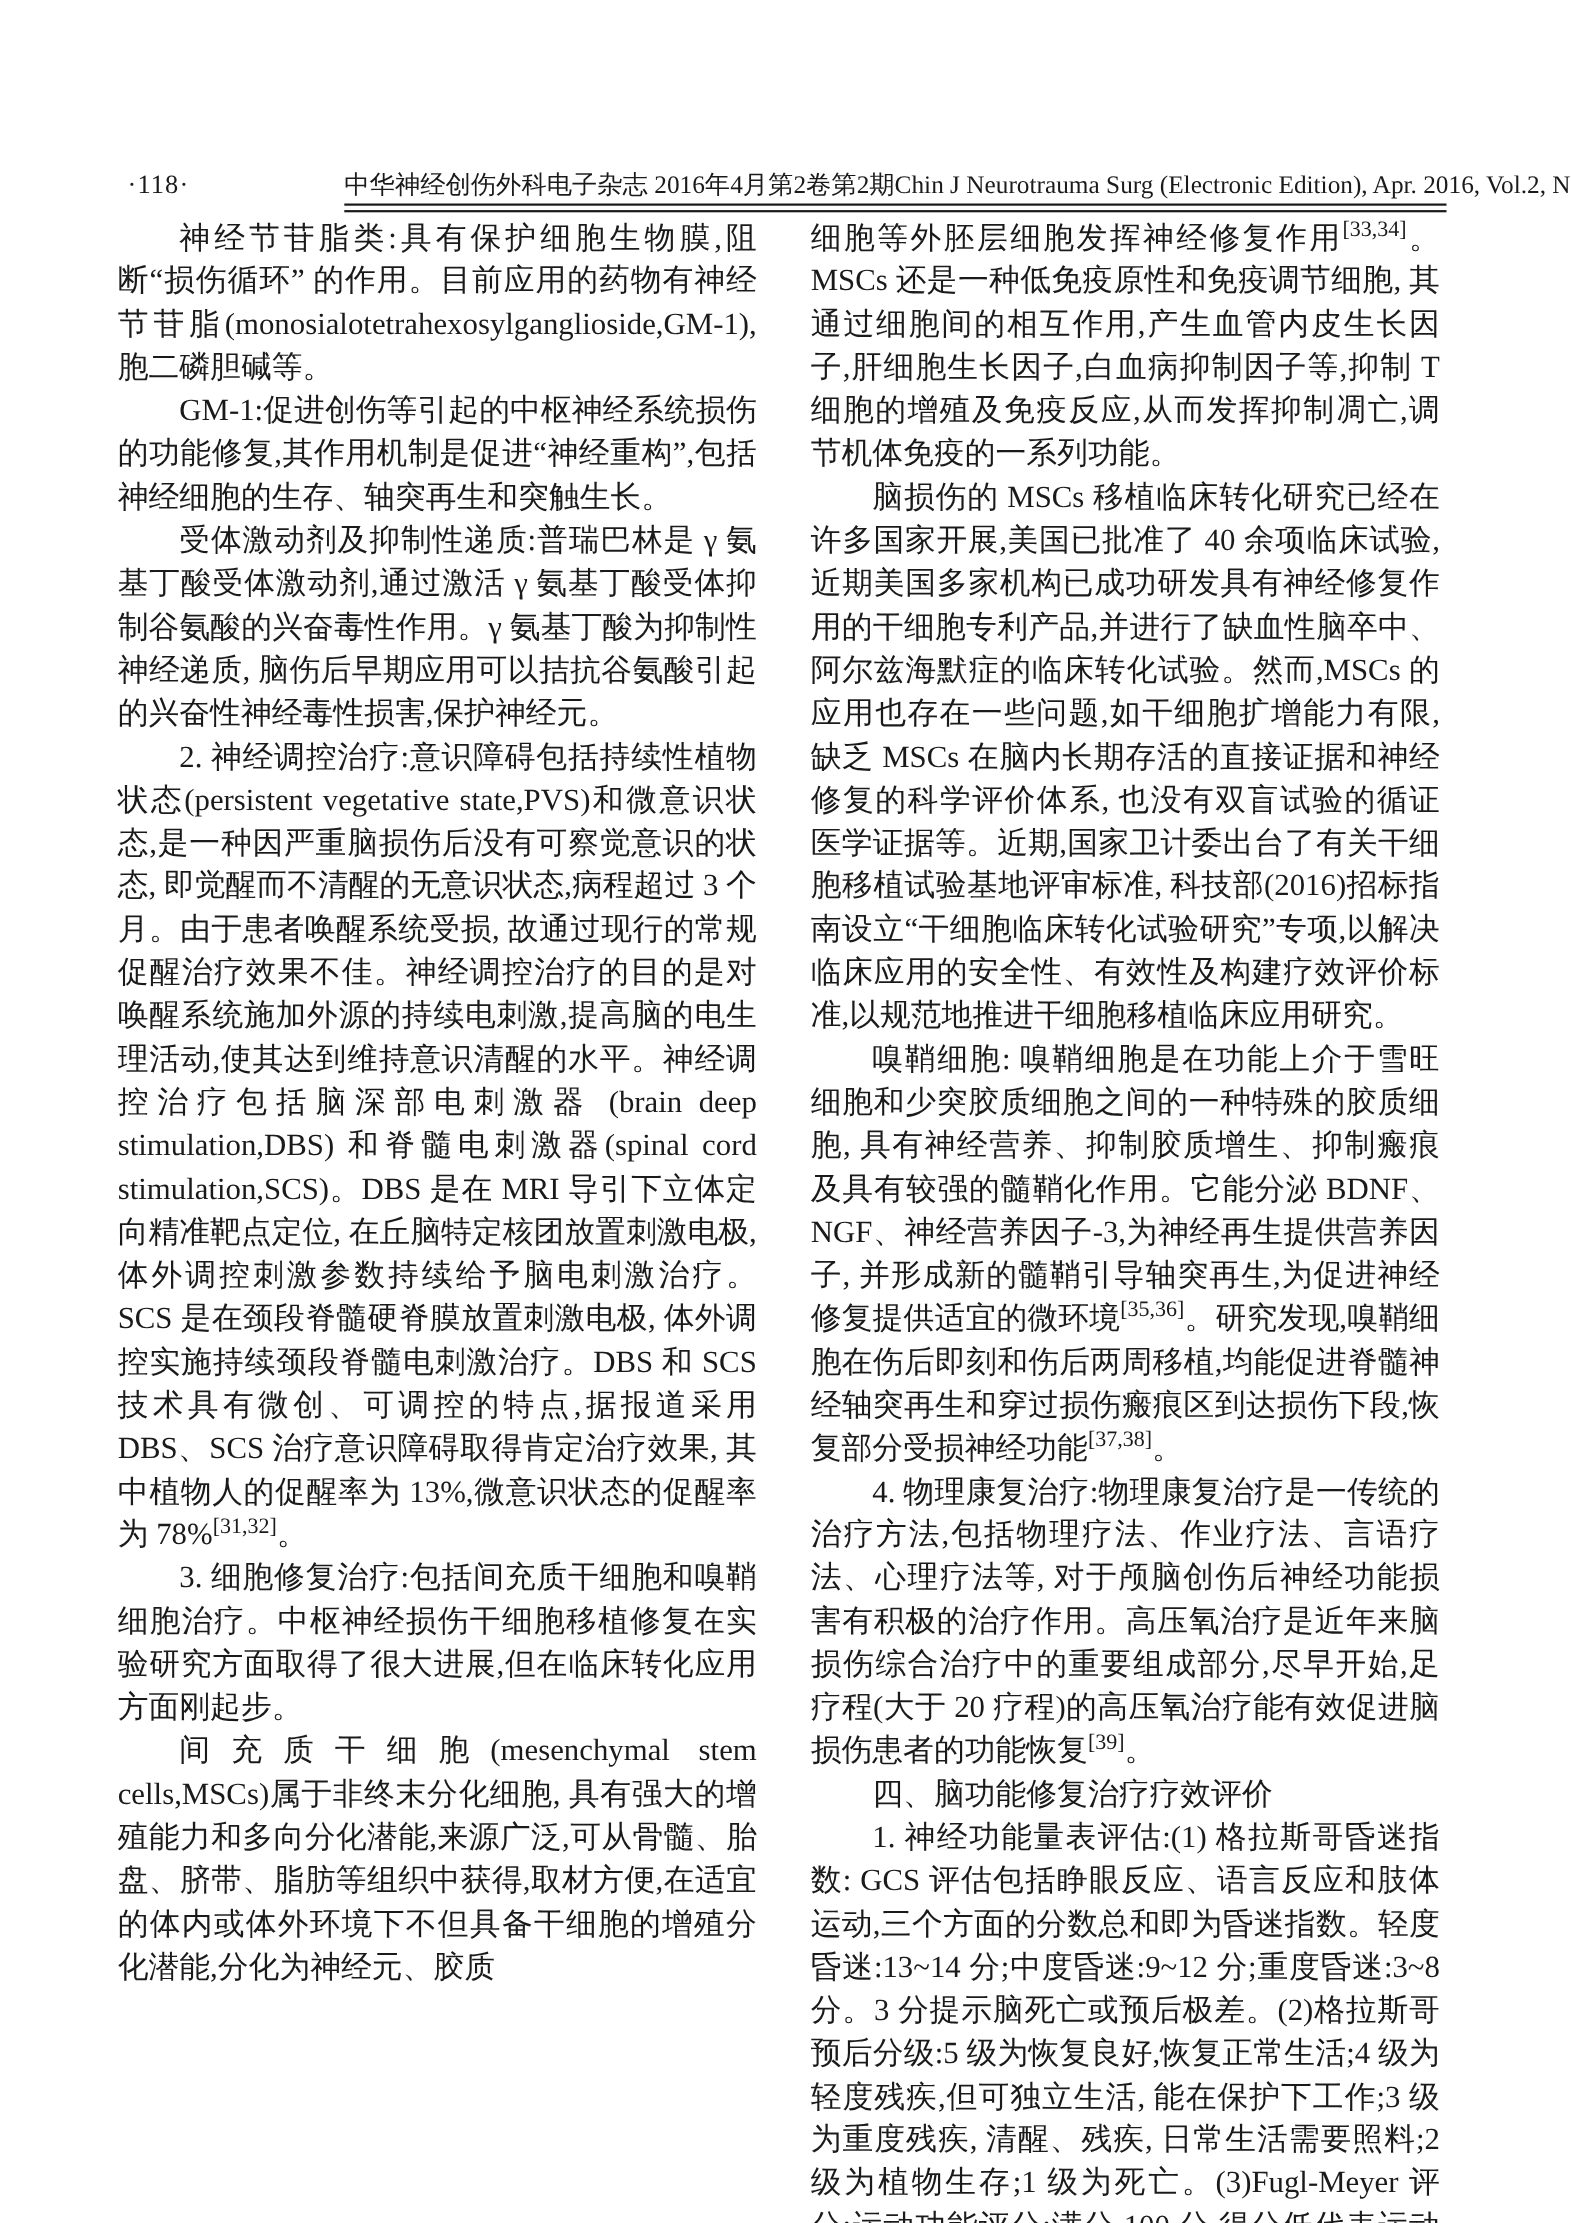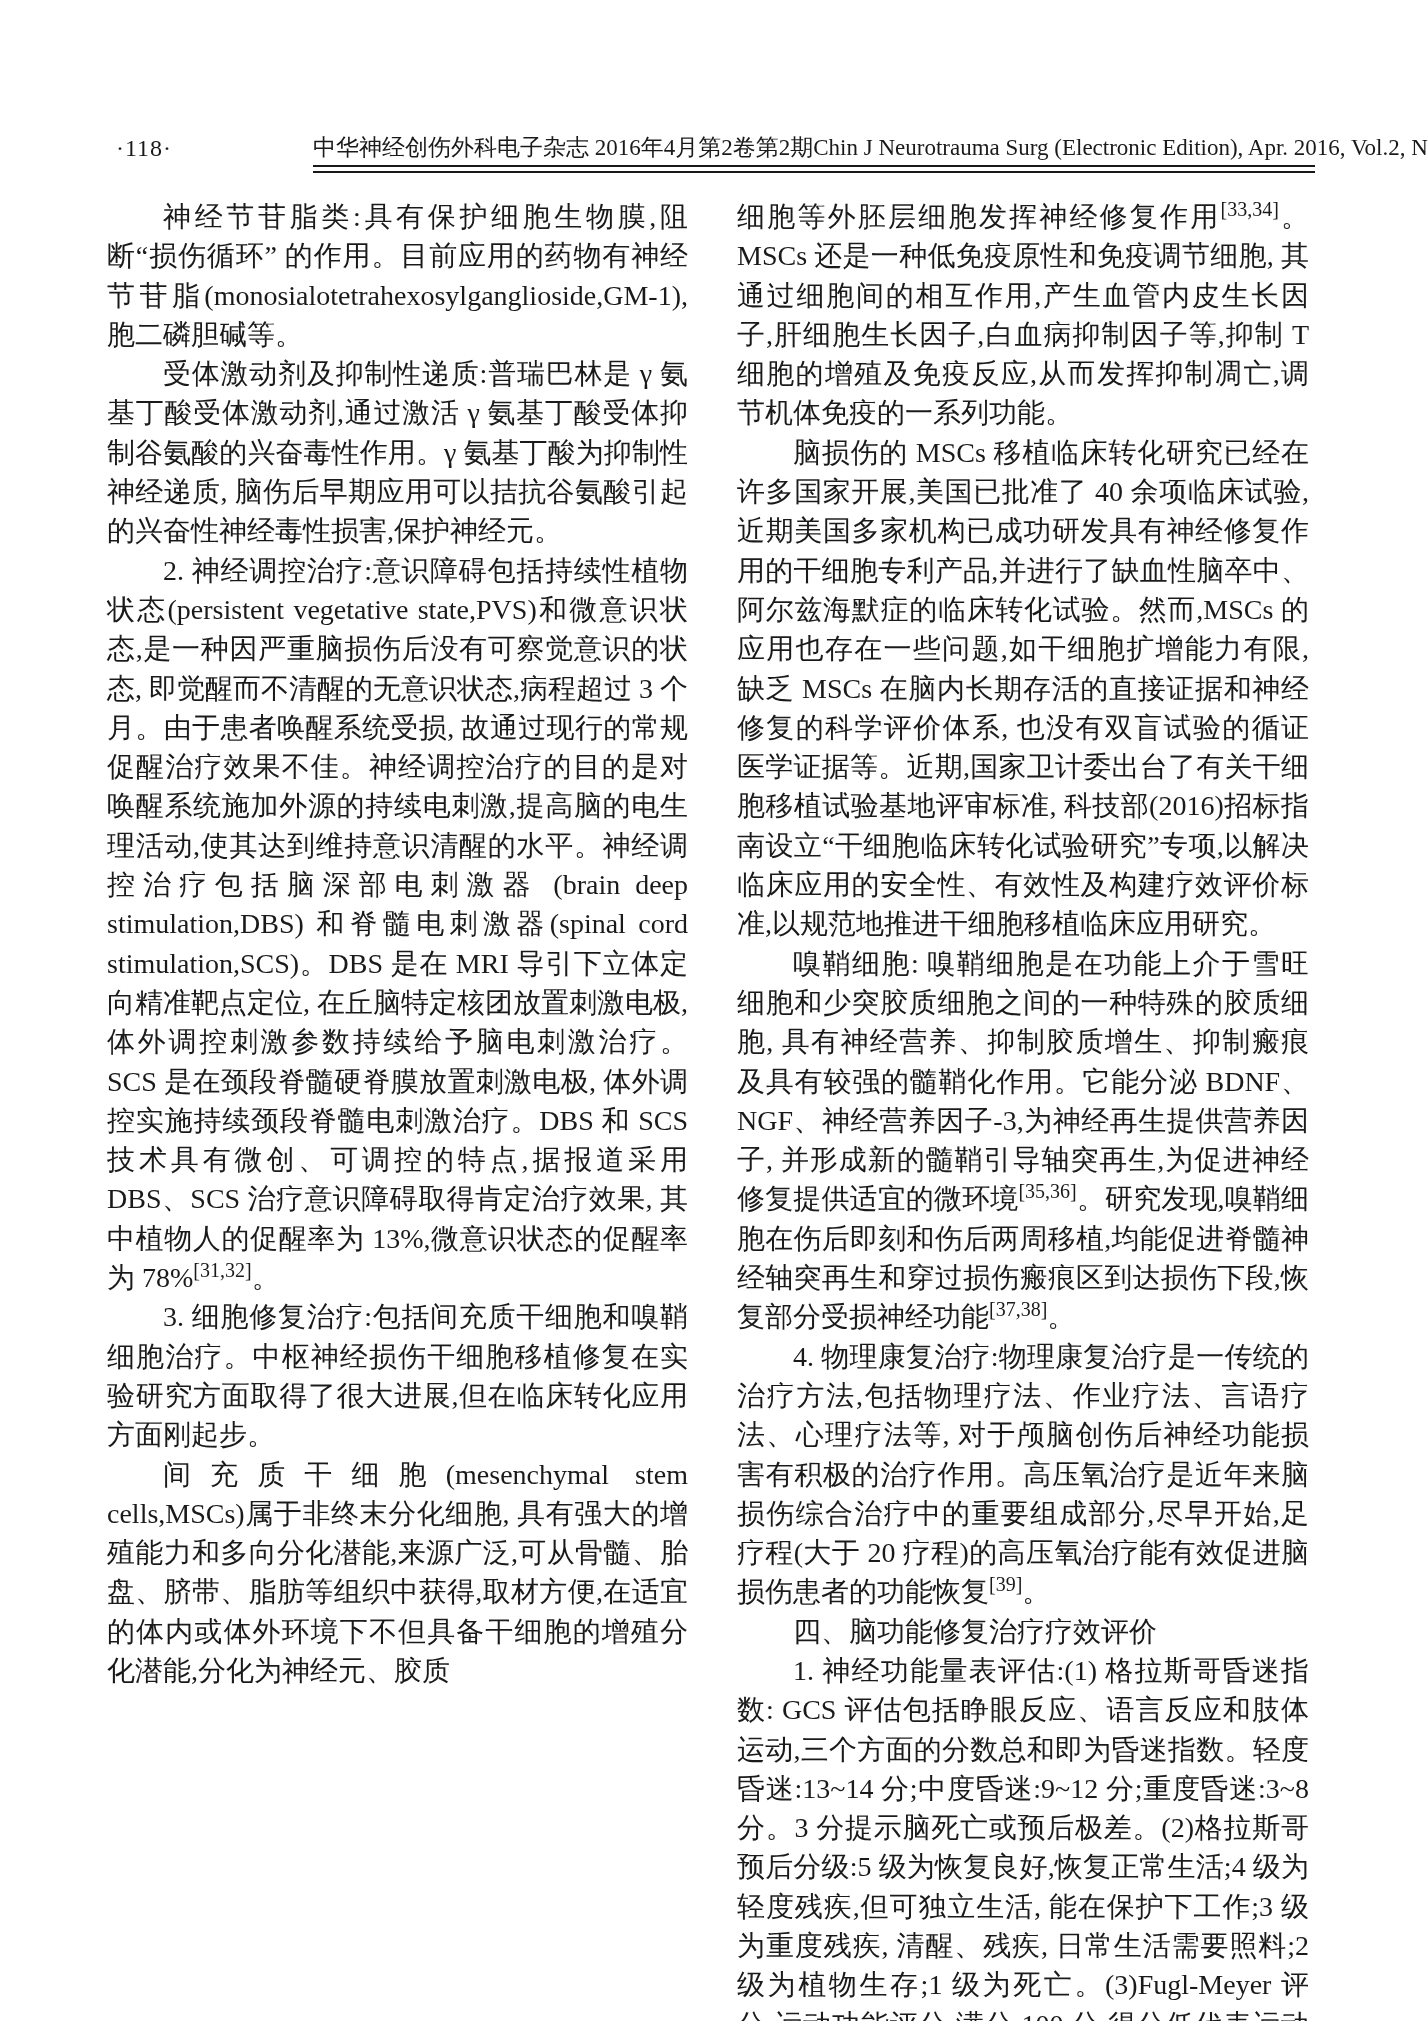--- a/index.html
+++ b/index.html
@@ -11,21 +11,21 @@
     width: 1428px;
     height: 2021px;
     position: relative;
     font-family: "Liberation Serif", "DejaVu Serif", serif;
     color: #1a1a1a;
     -webkit-font-smoothing: antialiased;
   }
   
   .page-header {
     position: absolute;
-    top: 129px;
+    top: 149px;
     left: 0;
     width: 1312px;
     height: 48px;
   }
   .page-number {
     position: absolute;
     left: 116px;
     top: 6px;
     font-size: 24px;
     letter-spacing: 1px;
@@ -78,20 +78,21 @@
 <div class="page-header">
   <div class="page-number">·118·</div>
   <div class="header-title">
     <span class="cn">中华神经创伤外科电子杂志 2016年4月第2卷第2期</span><span class="en">Chin J Neurotrauma Surg (Electronic Edition), Apr. 2016, Vol.2, No.2</span>
   </div>
   <div class="header-rule"></div>
 </div>
 
 <div class="text-column col-left">
     <p class="para indent"><span>神经节苷脂类:具有保护细胞生物膜,阻断“损伤循环” 的作用。目前应用的药物有神经节苷脂(monosialotetrahexosylganglioside,GM-1), 胞二磷胆碱等。</span></p>
+    <p class="para indent"><span>GM-1:促进创伤等引起的中枢神经系统损伤的功能修复,其作用机制是促进“神经重构”,包括神经细胞的生存、轴突再生和突触生长。</span></p>
     <p class="para indent"><span>受体激动剂及抑制性递质:普瑞巴林是 γ 氨基丁酸受体激动剂,通过激活 γ 氨基丁酸受体抑制谷氨酸的兴奋毒性作用。γ 氨基丁酸为抑制性神经递质, 脑伤后早期应用可以拮抗谷氨酸引起的兴奋性神经毒性损害,保护神经元。</span></p>
     <p class="para indent"><span>2. 神经调控治疗:意识障碍包括持续性植物状态(persistent vegetative state,PVS)和微意识状态,是一种因严重脑损伤后没有可察觉意识的状态, 即觉醒而不清醒的无意识状态,病程超过 3 个月。由于患者唤醒系统受损, 故通过现行的常规促醒治疗效果不佳。神经调控治疗的目的是对唤醒系统施加外源的持续电刺激,提高脑的电生理活动,使其达到维持意识清醒的水平。神经调控治疗包括脑深部电刺激器 (brain deep stimulation,DBS) 和脊髓电刺激器(spinal cord stimulation,SCS)。DBS 是在 MRI 导引下立体定向精准靶点定位, 在丘脑特定核团放置刺激电极, 体外调控刺激参数持续给予脑电刺激治疗。SCS 是在颈段脊髓硬脊膜放置刺激电极, 体外调控实施持续颈段脊髓电刺激治疗。DBS 和 SCS 技术具有微创、可调控的特点,据报道采用 DBS、SCS 治疗意识障碍取得肯定治疗效果, 其中植物人的促醒率为 13%,微意识状态的促醒率为 78%</span><sup class="cite">[31,32]</sup><span>。</span></p>
     <p class="para indent"><span>3. 细胞修复治疗:包括间充质干细胞和嗅鞘细胞治疗。中枢神经损伤干细胞移植修复在实验研究方面取得了很大进展,但在临床转化应用方面刚起步。</span></p>
     <p class="para indent"><span>间充质干细胞(mesenchymal stem cells,MSCs)属于非终末分化细胞, 具有强大的增殖能力和多向分化潜能,来源广泛,可从骨髓、胎盘、脐带、脂肪等组织中获得,取材方便,在适宜的体内或体外环境下不但具备干细胞的增殖分化潜能,分化为神经元、胶质</span></p>
   </div>
 <div class="text-column col-right">
     <p class="para"><span>细胞等外胚层细胞发挥神经修复作用</span><sup class="cite">[33,34]</sup><span>。MSCs 还是一种低免疫原性和免疫调节细胞, 其通过细胞间的相互作用,产生血管内皮生长因子,肝细胞生长因子,白血病抑制因子等,抑制 T 细胞的增殖及免疫反应,从而发挥抑制凋亡,调节机体免疫的一系列功能。</span></p>
     <p class="para indent"><span>脑损伤的 MSCs 移植临床转化研究已经在许多国家开展,美国已批准了 40 余项临床试验,近期美国多家机构已成功研发具有神经修复作用的干细胞专利产品,并进行了缺血性脑卒中、阿尔兹海默症的临床转化试验。然而,MSCs 的应用也存在一些问题,如干细胞扩增能力有限, 缺乏 MSCs 在脑内长期存活的直接证据和神经修复的科学评价体系, 也没有双盲试验的循证医学证据等。近期,国家卫计委出台了有关干细胞移植试验基地评审标准, 科技部(2016)招标指南设立“干细胞临床转化试验研究”专项,以解决临床应用的安全性、有效性及构建疗效评价标准,以规范地推进干细胞移植临床应用研究。</span></p>
     <p class="para indent"><span>嗅鞘细胞: 嗅鞘细胞是在功能上介于雪旺细胞和少突胶质细胞之间的一种特殊的胶质细胞, 具有神经营养、抑制胶质增生、抑制瘢痕及具有较强的髓鞘化作用。它能分泌 BDNF、NGF、神经营养因子-3,为神经再生提供营养因子, 并形成新的髓鞘引导轴突再生,为促进神经修复提供适宜的微环境</span><sup class="cite">[35,36]</sup><span>。研究发现,嗅鞘细胞在伤后即刻和伤后两周移植,均能促进脊髓神经轴突再生和穿过损伤瘢痕区到达损伤下段,恢复部分受损神经功能</span><sup class="cite">[37,38]</sup><span>。</span></p>
     <p class="para indent"><span>4. 物理康复治疗:物理康复治疗是一传统的治疗方法,包括物理疗法、作业疗法、言语疗法、心理疗法等, 对于颅脑创伤后神经功能损害有积极的治疗作用。高压氧治疗是近年来脑损伤综合治疗中的重要组成部分,尽早开始,足疗程(大于 20 疗程)的高压氧治疗能有效促进脑损伤患者的功能恢复</span><sup class="cite">[39]</sup><span>。</span></p>

